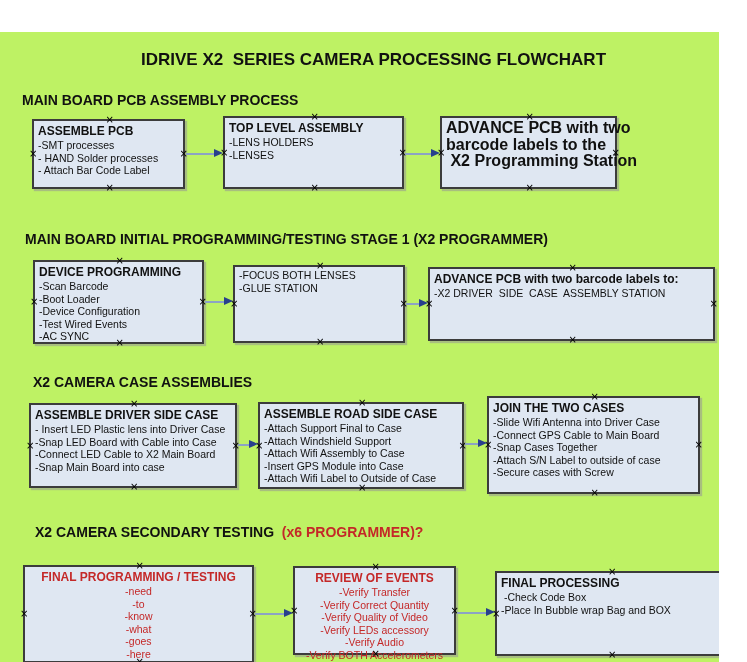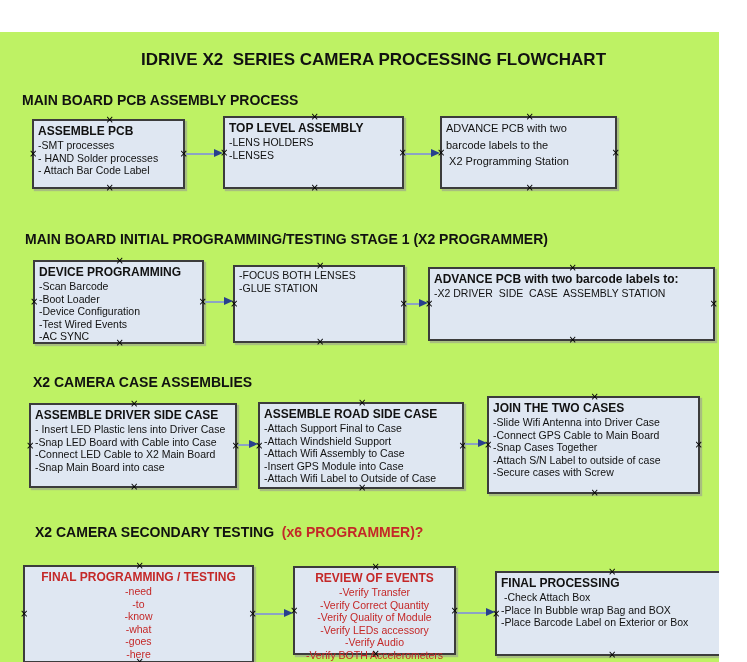--- a/index.html
+++ b/index.html
@@ -13,21 +13,21 @@
     font-size:17px;font-weight:bold;color:var(--text-black);white-space:pre;}
   .sec-heading{position:absolute;font-size:14px;font-weight:bold;
     color:var(--text-black);white-space:pre;}
   .sec-heading .red{color:var(--accent-red);}
   .box{position:absolute;background:var(--box-fill);border:2px solid var(--box-border);
     box-shadow:2px 2px 1px rgba(150,150,150,.55);padding:2px 4px;box-sizing:border-box;
     color:var(--text-black);}
   .box-title{font-size:12px;font-weight:bold;line-height:16px;white-space:pre;}
   .box-line{font-size:10.5px;line-height:12.5px;white-space:pre;}
   .red-text .box-title,.red-text .box-line{color:var(--accent-red);text-align:center;}
-  .bold-body .box-title,.bold-body .box-line{font-size:11px;font-weight:normal;line-height:16.5px;}
+  .bold-body .box-title,.bold-body .box-line{font-size:16px;font-weight:bold;line-height:16.5px;}
   .arrow{position:absolute;height:0;}
   .arrow .shaft{position:absolute;left:0;top:-1px;height:2px;background:var(--arrow-line);
     width:calc(100% - 6px);}
   .arrow .head{position:absolute;right:0;top:-5px;width:0;height:0;
     border-left:9px solid var(--arrow-head);border-top:4px solid transparent;
     border-bottom:4px solid transparent;}
   .cp{position:absolute;font-size:10px;line-height:10px;color:#000;
     font-family:"DejaVu Sans",sans-serif;pointer-events:none;}
   .cp-top{top:-6px;left:50%;margin-left:-3px;}
   .cp-bottom{bottom:-6px;left:50%;margin-left:-3px;}
@@ -160,36 +160,35 @@
   <span class="cp cp-top">×</span>
       <span class="cp cp-bottom">×</span>
       <span class="cp cp-left">×</span>
       <span class="cp cp-right">×</span>
     </div>
 
   <div class="box red-text" style="left:293px;top:534px;width:163px;height:89px">
     <div class="box-title">REVIEW OF EVENTS</div>
     <div class="box-line">-Verify Transfer</div>
     <div class="box-line">-Verify Correct Quantity</div>
-    <div class="box-line">-Verify Quality of Module</div>
+    <div class="box-line">-Verify Quality of Video</div>
     <div class="box-line">-Verify LEDs accessory</div>
     <div class="box-line">-Verify Audio</div>
     <div class="box-line">-Verify BOTH Accelerometers</div>
     <div class="box-line">-Test of accessory ports?</div>
   <span class="cp cp-top">×</span>
       <span class="cp cp-bottom">×</span>
       <span class="cp cp-left">×</span>
       <span class="cp cp-right">×</span>
     </div>
 
   <div class="box" style="left:495px;top:539px;width:232px;height:85px">
     <div class="box-title">FINAL PROCESSING</div>
-    <div class="box-line"> -Check Attach Box</div>
+    <div class="box-line"> -Check Code Box</div>
     <div class="box-line">-Place In Bubble wrap Bag and BOX</div>
-    <div class="box-line">-Place Barcode Label on Exterior or Box</div>
   <span class="cp cp-top">×</span>
       <span class="cp cp-bottom">×</span>
       <span class="cp cp-left">×</span>
       <span class="cp cp-right">×</span>
     </div>
 
   <div class="arrow" style="left:186px;top:122px;width:37px">
       <span class="shaft"></span>
       <span class="head"></span>
     </div>

